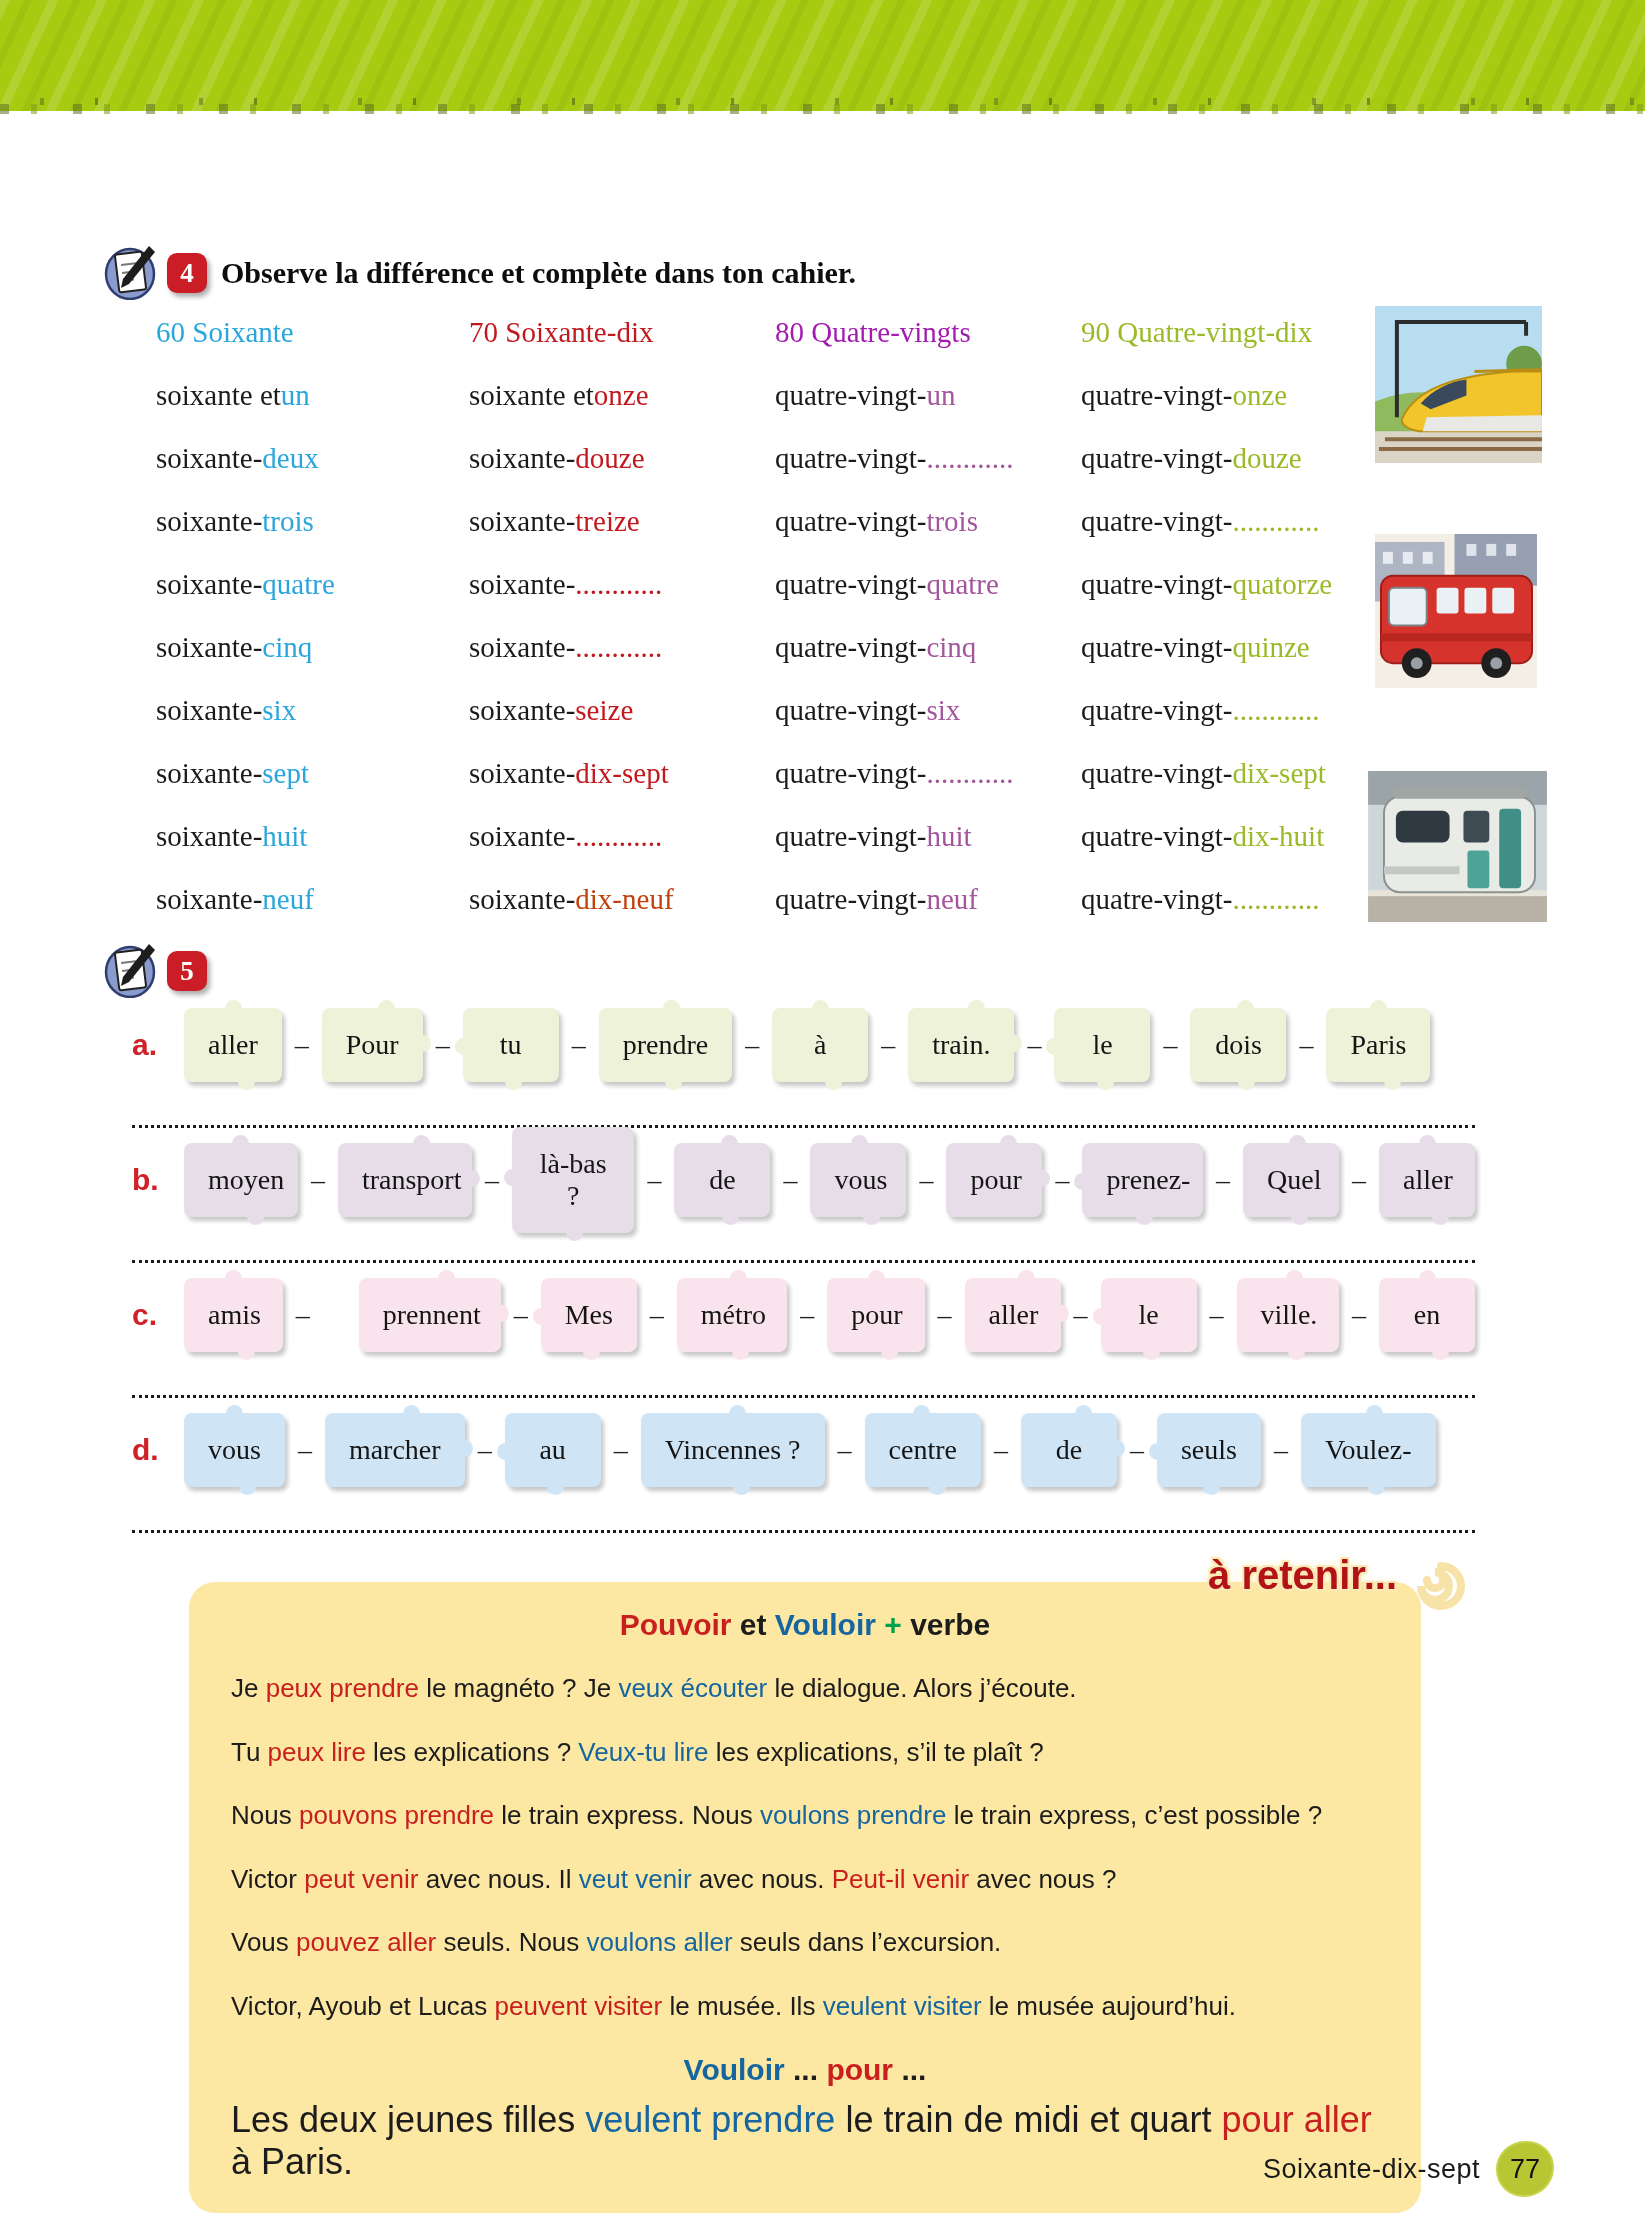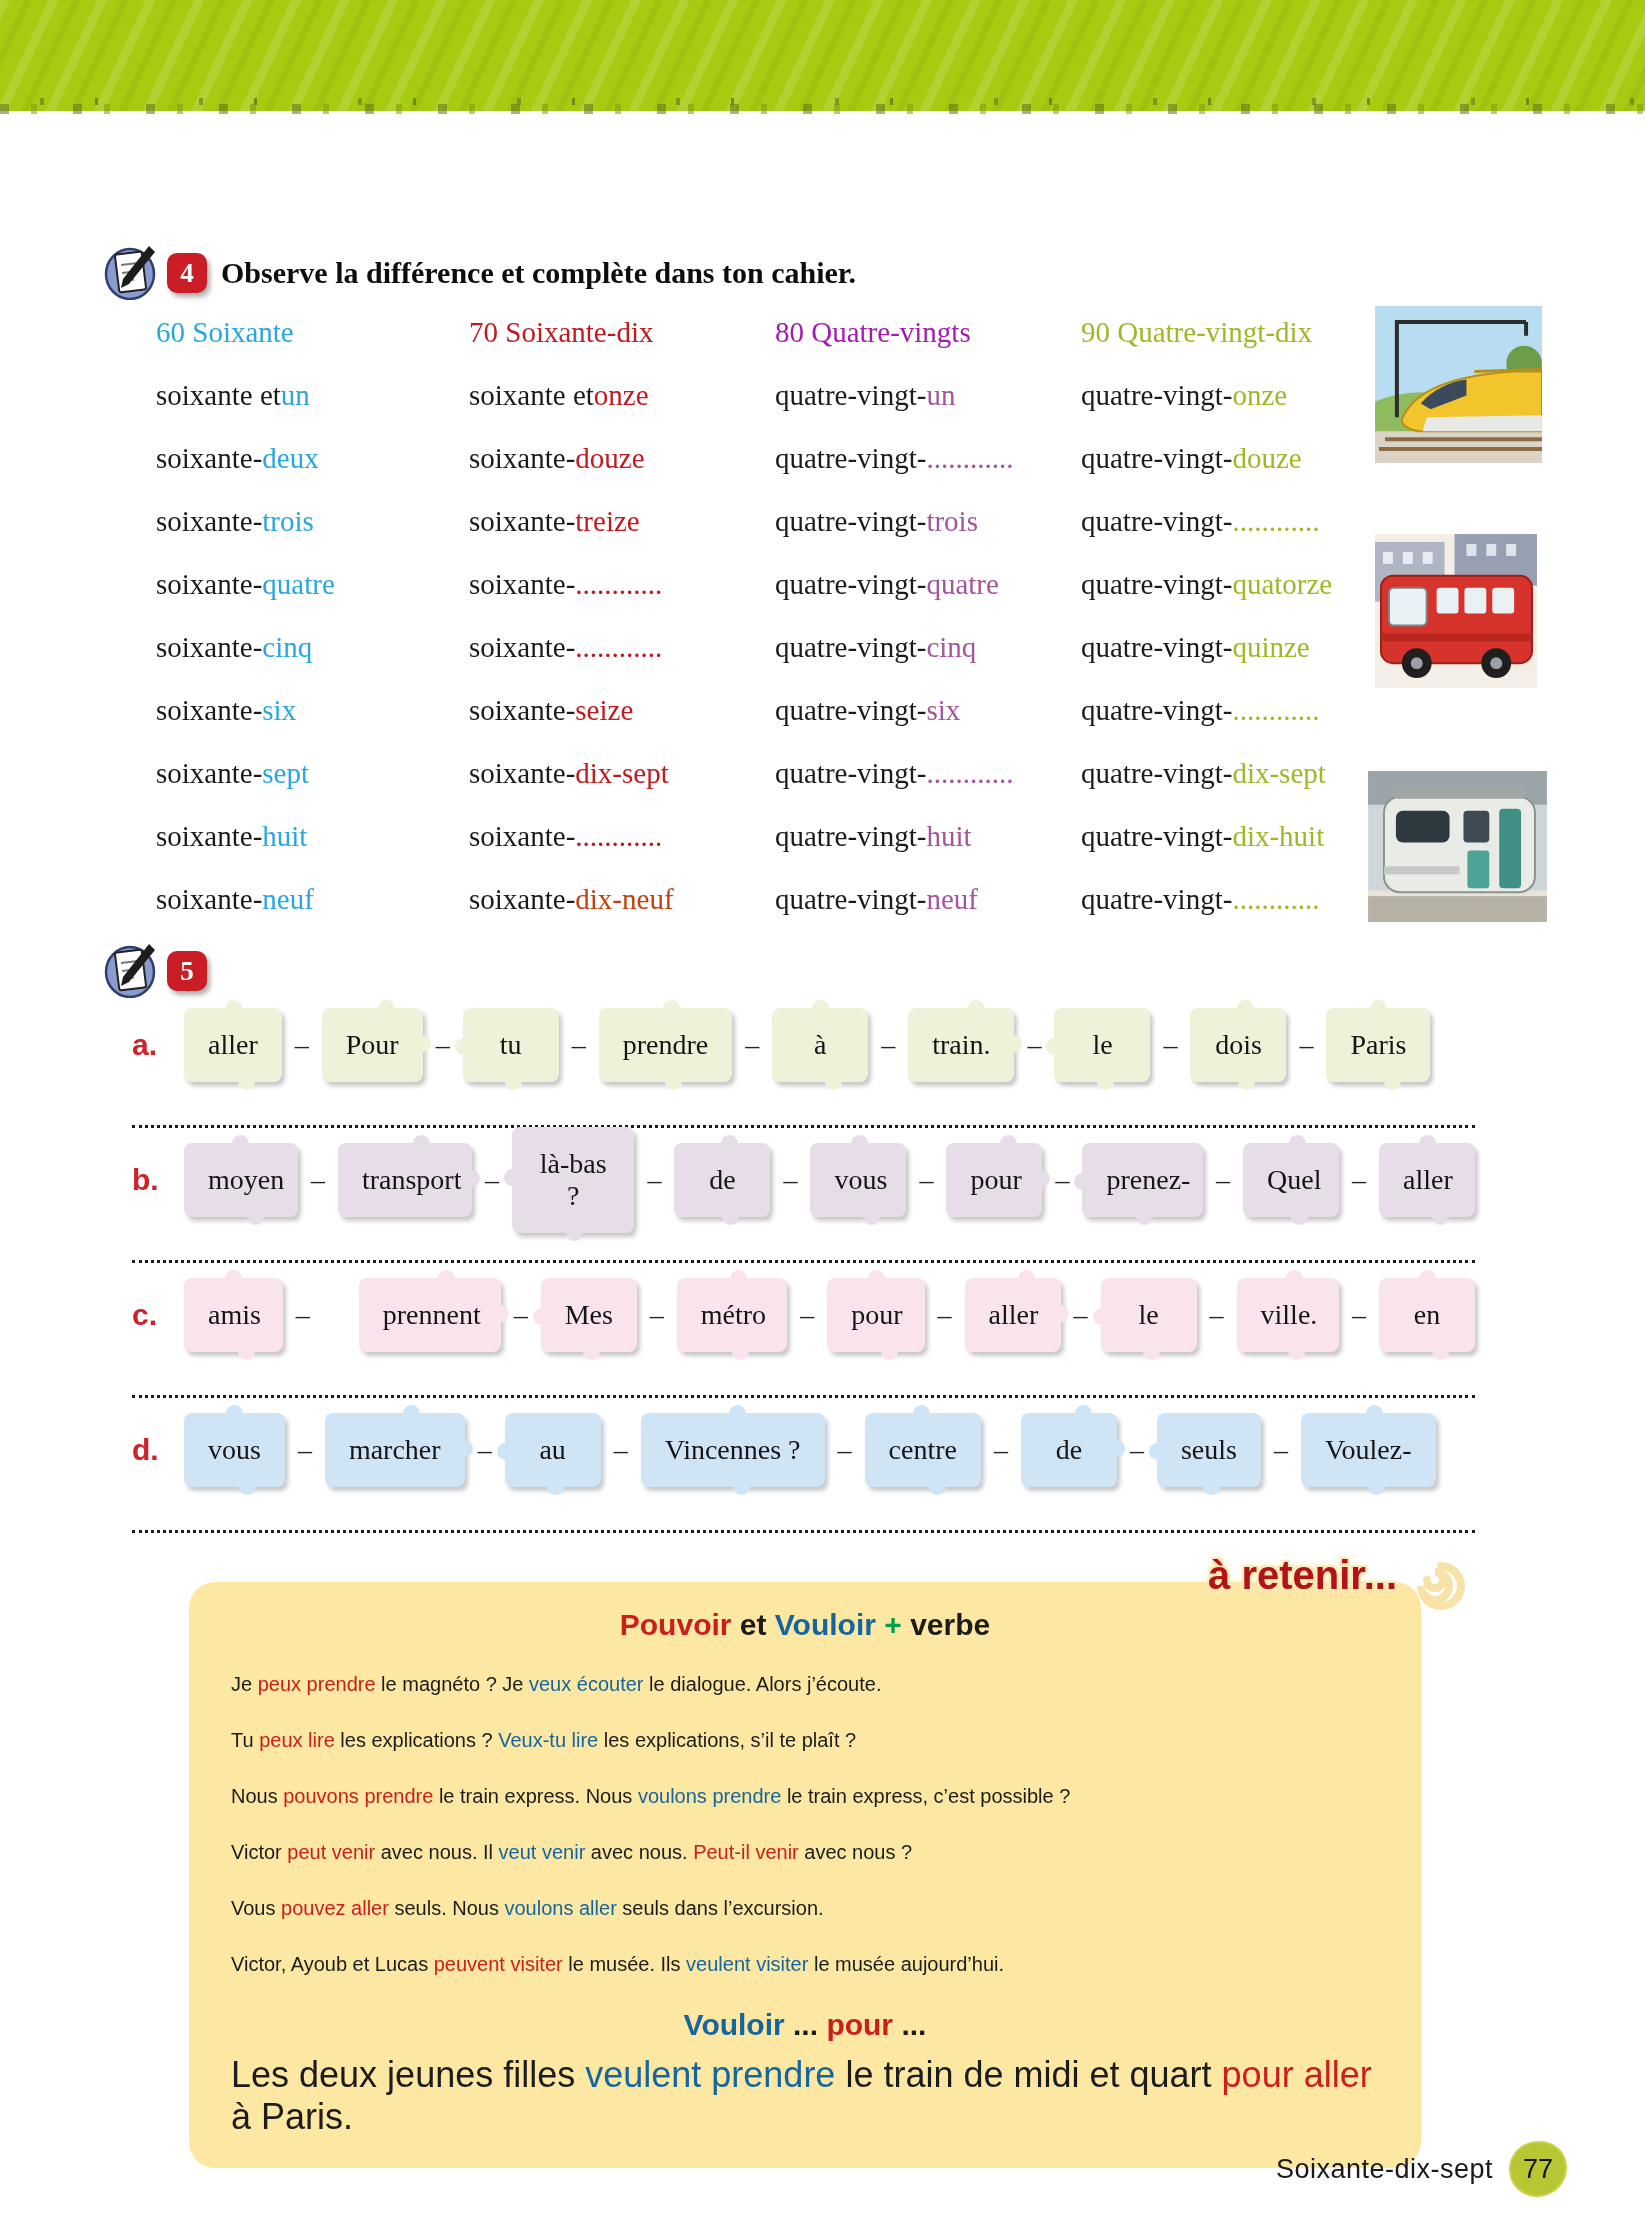--- a/index.html
+++ b/index.html
@@ -57,27 +57,27 @@
     align-items:center;justify-content:flex-end;z-index:3;}
   .retenir-label{font-family:"Liberation Sans",sans-serif;font-weight:bold;font-size:40px;color:#b31217;
     text-shadow:-2px -2px 0 #fbeab5,2px -2px 0 #fbeab5,-2px 2px 0 #fbeab5,2px 2px 0 #fbeab5,0 0 12px #fbeab5;}
   .swirl{margin-left:6px;margin-top:22px;}
 
   
   .yellow-box{position:absolute;top:1582px;left:189px;width:1232px;box-sizing:border-box;
     background:#fce7a3;border-radius:26px;padding:26px 42px 30px 42px;
     font-family:"Liberation Sans",sans-serif;}
   .box-title{text-align:center;font-size:30px;font-weight:bold;margin:0 0 30px 0;}
-  .box-line{font-size:20px;line-height:1.25;margin:0 0 31px 0;}
+  .box-line{font-size:26px;line-height:1.25;margin:0 0 31px 0;}
   .box-subtitle{text-align:center;font-size:30px;font-weight:bold;margin:2px 0 12px 0;}
   .box-final{font-size:36px;margin:0;}
   .seg-k{color:#1c1c1c;} .seg-r{color:#c9201f;} .seg-b{color:#15659f;} .seg-g{color:#00a14b;}
 
   
-  .footer{position:absolute;top:2141px;right:79px;display:flex;align-items:center;
+  .footer{position:absolute;top:2141px;right:92px;display:flex;align-items:center;
     font-family:"Liberation Sans",sans-serif;}
   .footer-name{font-size:27px;color:#1a1a1a;margin-right:16px;letter-spacing:0.5px;}
   .page-circle{width:54px;height:52px;border-radius:50% 46% 52% 48%;background:#b9c633;
     display:flex;align-items:center;justify-content:center;font-size:27px;color:#111;
     border:2px solid #c9d44e;}
 </style>
 </head>
 <body>
 
 <div class="page">

